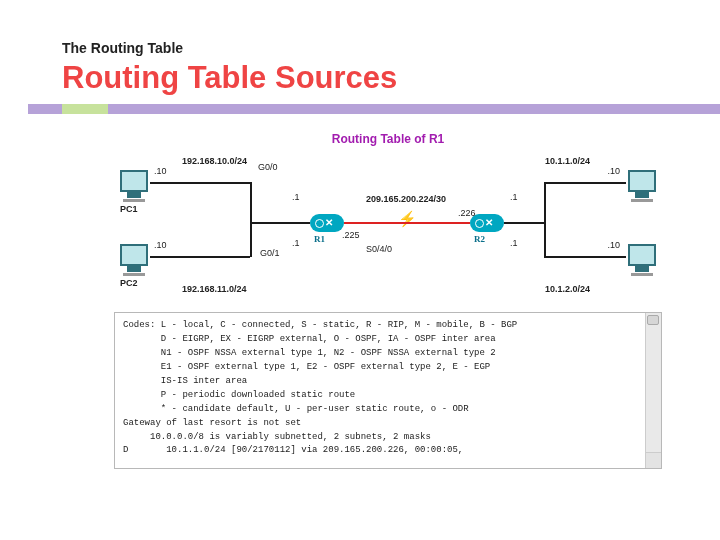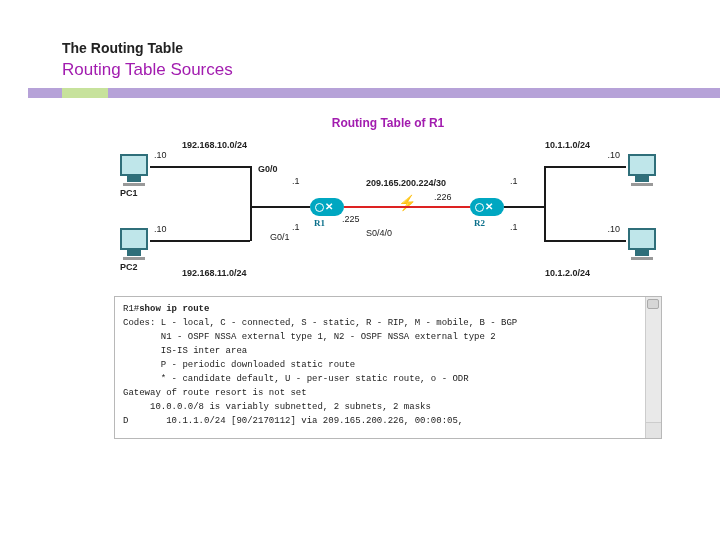--- a/index.html
+++ b/index.html
@@ -1,19 +1,19 @@
 <!DOCTYPE html>
 <html><head>
 <meta charset="utf-8">
 <style>
   * { box-sizing: border-box; margin: 0; padding: 0; }
   body { width: 720px; height: 540px; font-family: Arial, sans-serif; background: #fff; }
   .slide { width: 100%; height: 100%; padding: 40px 34px 14px; margin-left: 28px; }
   .kicker { font-size: 14px; font-weight: bold; color: #222; margin-bottom: 4px; }
-  .title { font-size: 17px; font-weight: normal; color: #a21caf; }
+  .title { font-size: 31px; font-weight: bold; color: #ef4444; }
   .bar { height: 10px; background: #b6a2d8; margin: 8px -34px 18px; position: relative; }
   .bar::before { content:""; position:absolute; left:34px; top:0; width:46px; height:10px; background:#c7e29c; }
   .figure-wrap { width: 548px; margin: 0 auto; }
   .dia-title { text-align: center; font-size: 12px; font-weight: bold; margin-bottom: 6px; color:#a21caf; }
   .diagram { position: relative; height: 148px; }
   .host { position: absolute; }
   .host .mon { width: 28px; height: 22px; border: 2px solid #2f6f7a; background: #bfe6ea; }
   .host .base { width: 14px; height: 6px; background: #2f6f7a; margin: 0 auto; }
   .host .kbd { width: 22px; height: 3px; background: #999; margin: 1px auto 0; }
   .hostlabel { position: absolute; font-size: 9px; font-weight: bold; color:#222; }
@@ -99,42 +99,43 @@
       <div class="vline" style="left:136px; top:72px; height:33px;"></div>
 
       <div class="line" style="left:390px; top:70px; width:40px;"></div>
       <div class="vline" style="left:430px; top:30px; height:75px;"></div>
       <div class="line" style="left:430px; top:30px; width:82px;"></div>
       <div class="line" style="left:430px; top:104px; width:82px;"></div>
 
       <div class="serial" style="left:230px; top:70px; width:126px;"></div>
       <div class="zig" style="left:284px; top:60px;">⚡</div>
 
-      <div class="netlabel" style="left:144px; top:28px;font-weight:bold;">G0/0</div>
+      <div class="netlabel" style="left:144px; top:10px;">G0/0</div>
       <div class="netlabel" style="left:178px; top:40px;">.1</div>
-      <div class="netlabel" style="left:156px; top:96px;">G0/1</div>
+      <div class="netlabel" style="left:146px; top:96px;">G0/1</div>
       <div class="netlabel" style="left:178px; top:86px;">.1</div>
       <div class="netlabel" style="left:228px; top:78px;">.225</div>
       <div class="netlabel" style="left:252px; top:92px;">S0/4/0</div>
-      <div class="netlabel" style="left:320px; top:56px;">.226</div>
+      <div class="netlabel" style="left:344px; top:56px;">.226</div>
       <div class="netlabel" style="left:396px; top:40px;">.1</div>
       <div class="netlabel" style="left:396px; top:86px;">.1</div>
     </div>
 
     <div class="terminal">
       <div class="scroll-column">
         <div class="scroll-knob"></div>
       </div>
       <div class="scroll-corner"></div>
       <div class="content">
-        <div class="row"><span>R1#</span><span class="cmd">show ip route</span></div>
         <div class="row">Codes: L - local, C - connected, S - static, R - RIP, M - mobile, B - BGP</div>
+        <div class="row">       D - EIGRP, EX - EIGRP external, O - OSPF, IA - OSPF inter area</div>
         <div class="row">       N1 - OSPF NSSA external type 1, N2 - OSPF NSSA external type 2</div>
+        <div class="row">       E1 - OSPF external type 1, E2 - OSPF external type 2, E - EGP</div>
         <div class="row">       IS-IS inter area</div>
         <div class="row">       P - periodic downloaded static route</div>
         <div class="row">       * - candidate default, U - per-user static route, o - ODR</div>
-        <div class="row">Gateway of route resort is not set</div>
+        <div class="row">Gateway of last resort is not set</div>
         <div class="row">     10.0.0.0/8 is variably subnetted, 2 subnets, 2 masks</div>
         <div class="row">D       10.1.1.0/24 [90/2170112] via 209.165.200.226, 00:00:05,</div>
       </div>
     </div>
   </div>
 </div>
 
 </body></html>

